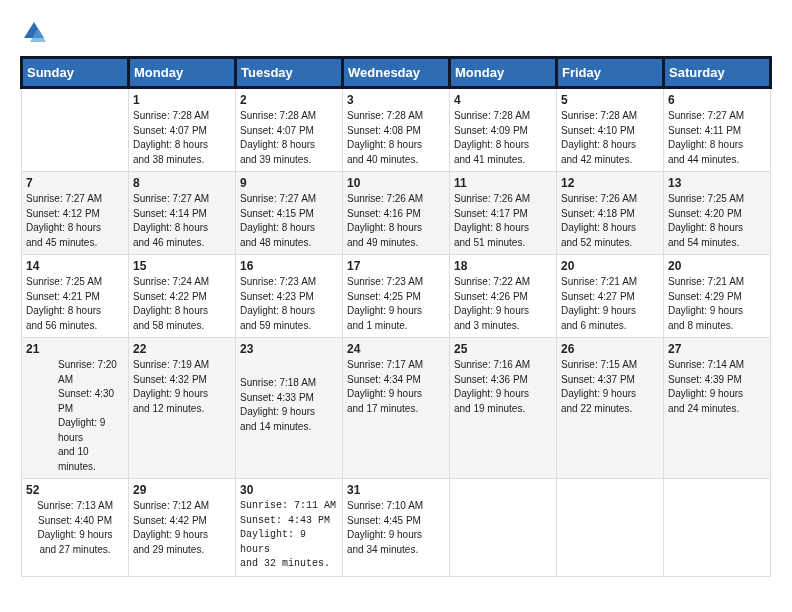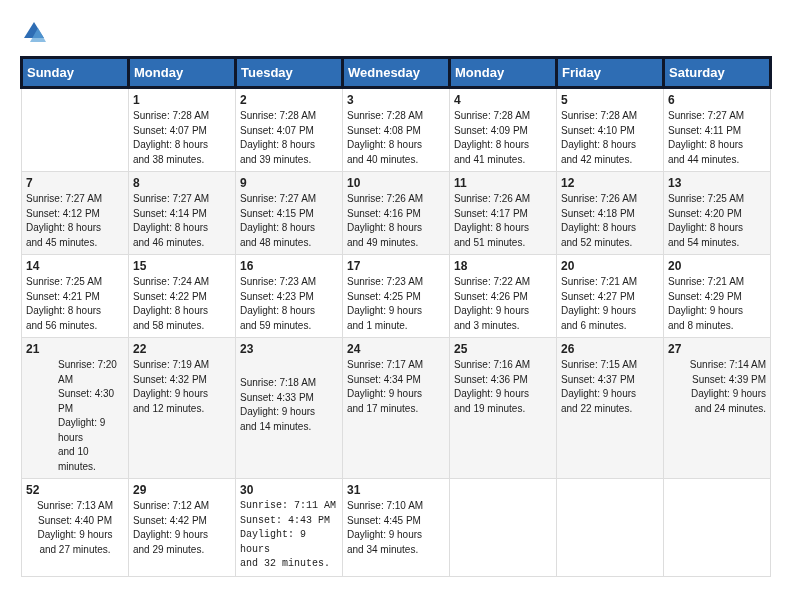--- a/index.html
+++ b/index.html
@@ -323,21 +323,21 @@
           </td>
           <td>
             <span class="day-num">26</span>
             <div class="cell-info" style="white-space: pre-line;">Sunrise: 7:15 AM
 Sunset: 4:37 PM
 Daylight: 9 hours
 and 22 minutes.</div>
           </td>
           <td>
             <span class="day-num">27</span>
-            <div class="cell-info" style="white-space: pre-line; text-align: right;">Sunrise: 7:14 AM
+            <div class="cell-info" style="white-space: pre-line;">Sunrise: 7:14 AM
 Sunset: 4:39 PM
 Daylight: 9 hours
 and 24 minutes.</div>
           </td>
         </tr>
         <tr class="row-white">
           <td>
             <span class="day-num">52</span>
             <div class="cell-info" style="white-space: pre-line; text-align: center;">Sunrise: 7:13 AM
 Sunset: 4:40 PM

